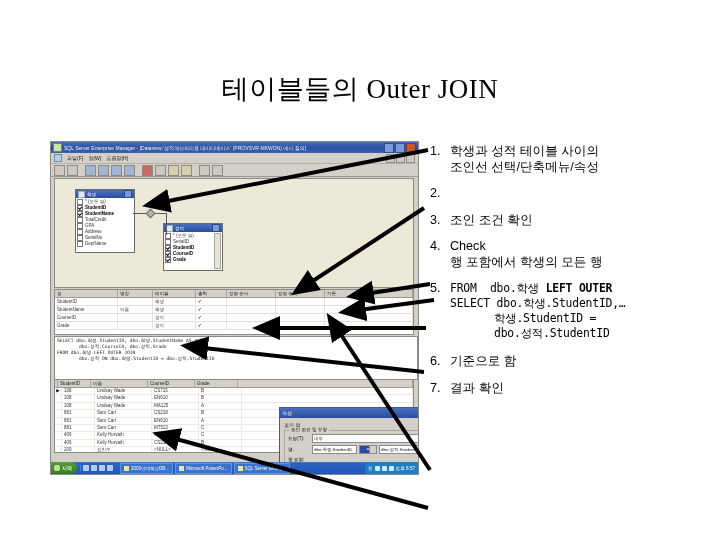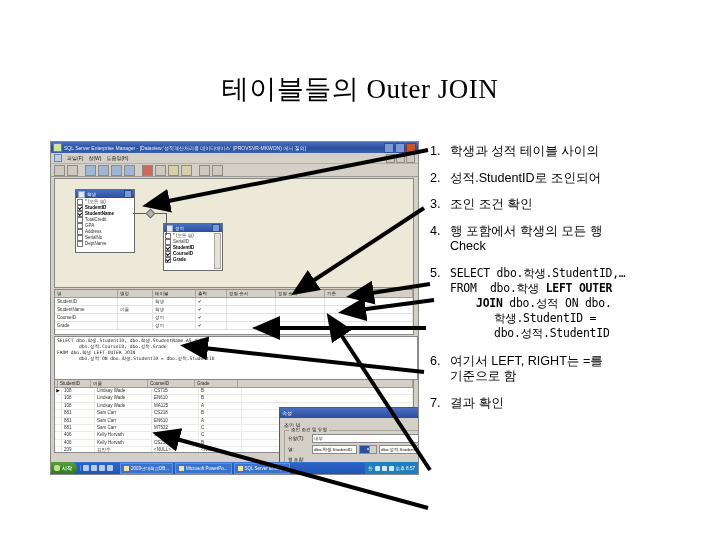--- a/index.html
+++ b/index.html
@@ -505,60 +505,58 @@
     </div>
 
   </div>
 
   <div class="bullets">
 
     <div class="bi">
       <span class="bi-num">1.</span>
       <span class="bi-body">
         <div class="bi-line">학생과 성적 테이블 사이의</div>
+        <div class="bi-line">조인선 선택/단축메뉴/속성</div>
       </span>
     </div>
 
     <div class="bi">
       <span class="bi-num">2.</span>
       <span class="bi-body">
-        <div class="bi-line">성적.StudentID로 조인되어</div>
       </span>
     </div>
 
     <div class="bi">
       <span class="bi-num">3.</span>
       <span class="bi-body">
         <div class="bi-line">조인 조건 확인</div>
       </span>
     </div>
 
     <div class="bi">
       <span class="bi-num">4.</span>
       <span class="bi-body">
+        <div class="bi-line">Check</div>
         <div class="bi-line">행 포함에서 학생의 모든 행</div>
-        <div class="bi-line">Check</div>
       </span>
     </div>
 
     <div class="bi" style="margin-bottom:13px;">
       <span class="bi-num">5.</span>
       <span class="bi-body mono">
+        <div class="bi-line ind1"><span>FROM  dbo.학생 </span><b>LEFT OUTER</b></div>
         <div class="bi-line ind1">SELECT dbo.학생.StudentID,…</div>
-        <div class="bi-line ind1"><span>FROM  dbo.학생 </span><b>LEFT OUTER</b></div>
-        <div class="bi-line ind2"><b>JOIN</b><span> dbo.성적 ON dbo.</span></div>
         <div class="bi-line ind3">학생.StudentID =</div>
         <div class="bi-line ind3">dbo.성적.StudentID</div>
       </span>
     </div>
 
     <div class="bi">
       <span class="bi-num">6.</span>
       <span class="bi-body">
-        <div class="bi-line">여기서 LEFT, RIGHT는 =를</div>
         <div class="bi-line">기준으로 함</div>
       </span>
     </div>
 
     <div class="bi">
       <span class="bi-num">7.</span>
       <span class="bi-body">
         <div class="bi-line">결과 확인</div>
       </span>
     </div>

